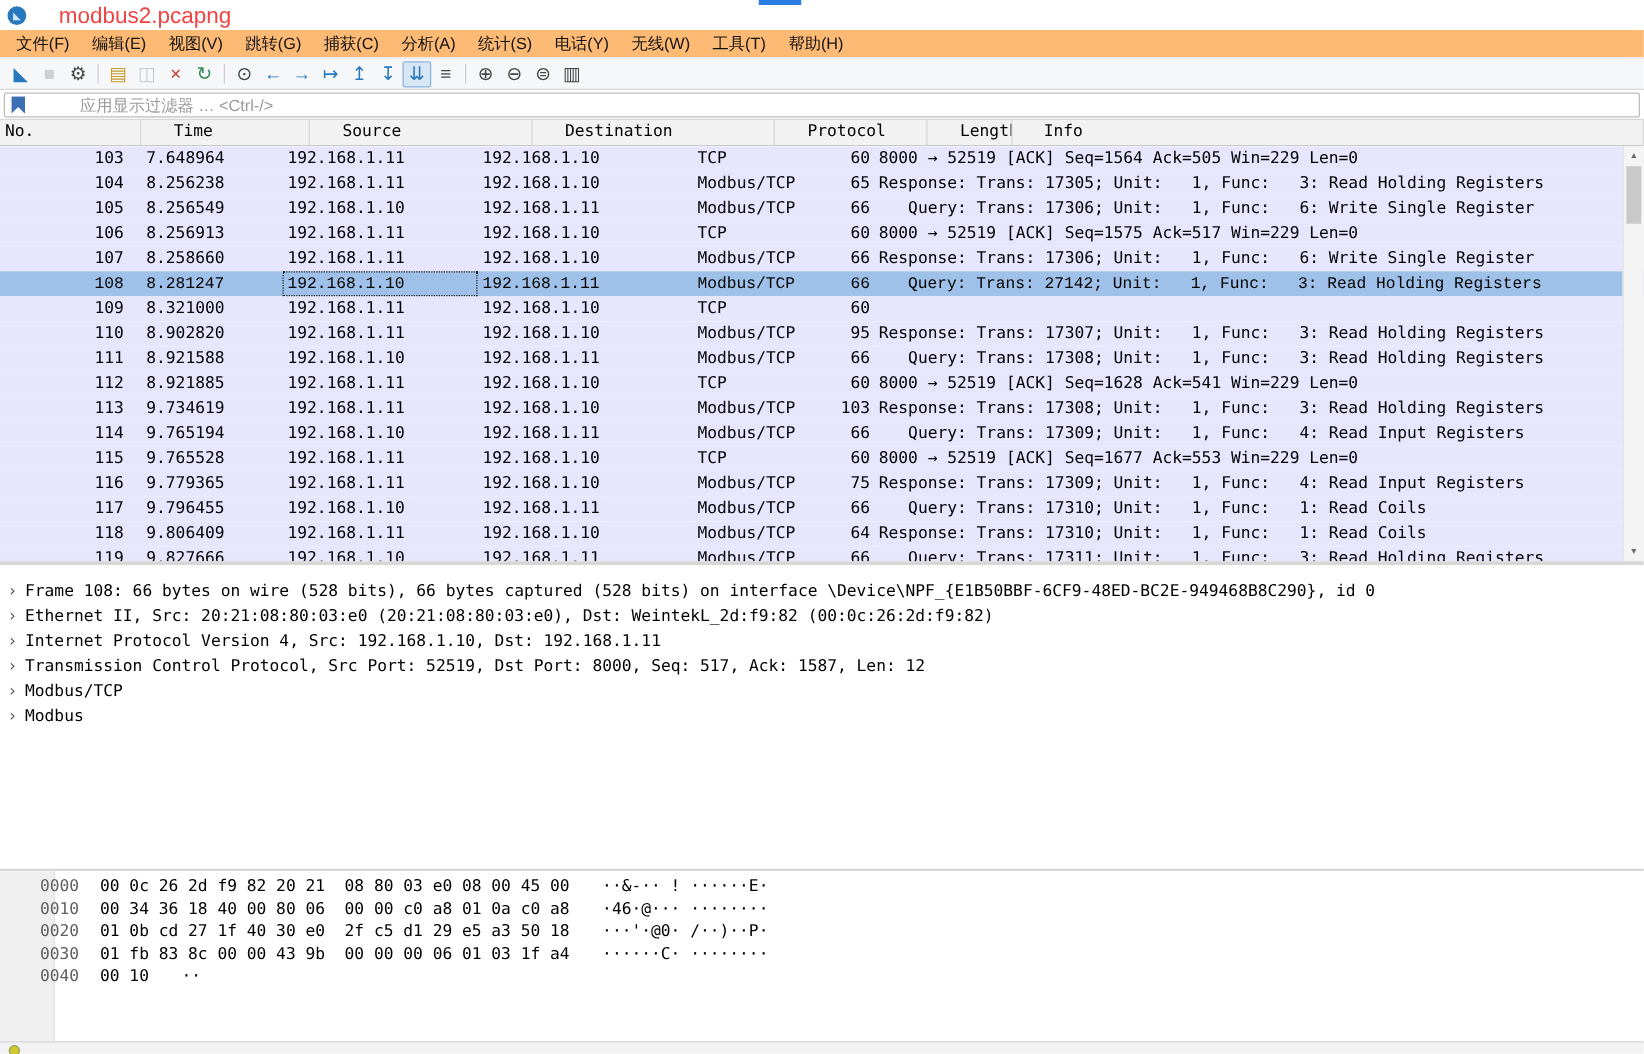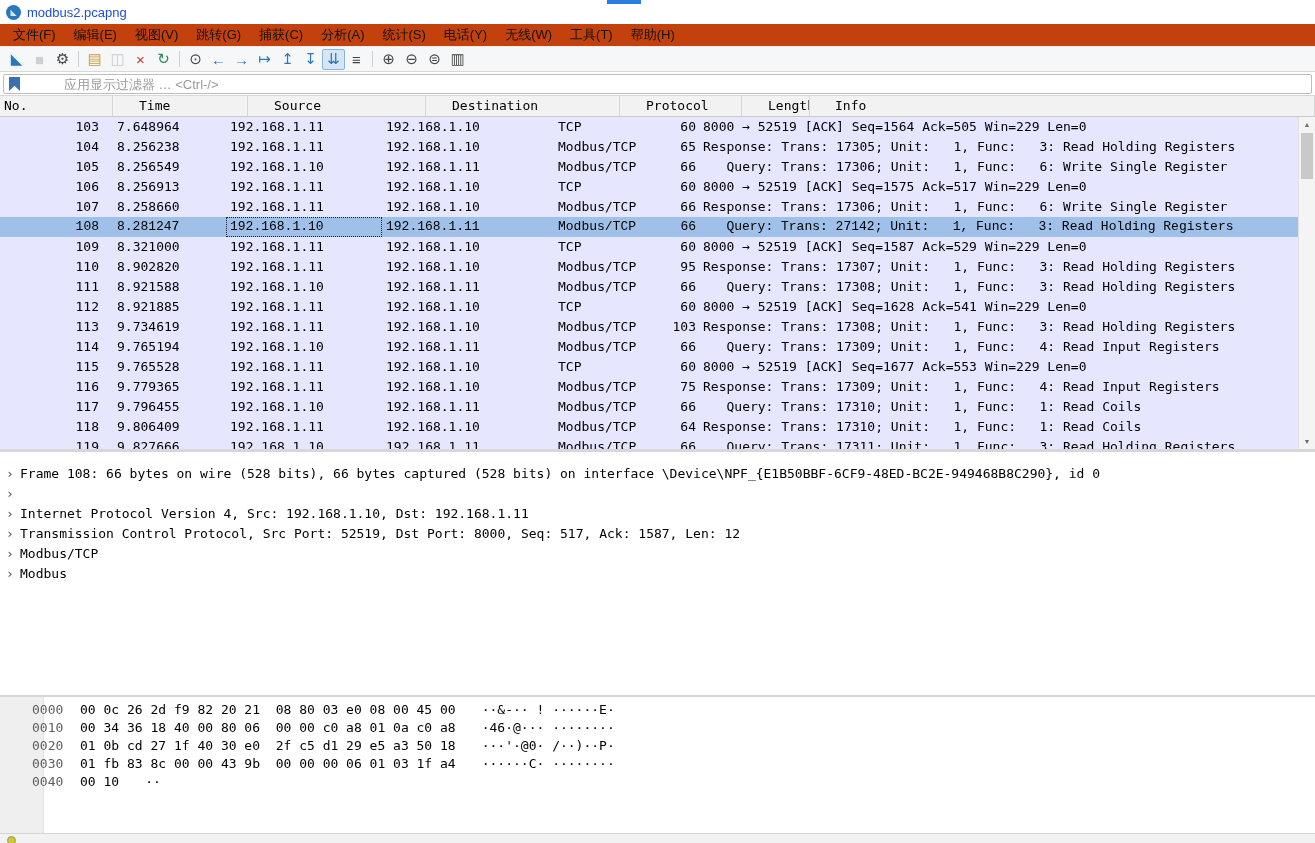--- a/index.html
+++ b/index.html
@@ -5,25 +5,25 @@
   * { box-sizing: border-box; margin: 0; padding: 0; }
   html,body { width:1315px; height:843px; overflow:hidden; background:#fff;
               font-family:"Liberation Sans", sans-serif; }
   .abs { position:absolute; left:0; right:0; }
   .mono { font-family:"DejaVu Sans Mono", monospace;gap:22px; }
 
   
   #titlebar { top:0; height:24px; background:#ffffff; display:flex; align-items:center; padding-left:6px; }
   #app-logo { width:15px; height:15px; border-radius:50%; background:#2878be; color:#cfe6ff;
               font-size:8px; display:flex; align-items:center; justify-content:center; margin-right:6px; }
-  #title-text { font-size:13px; color:#1d4ed8; }
+  #title-text { font-size:18px; color:#ef4444;margin-left:20px; }
   #bg-window-edge { position:absolute; left:607px; top:0; width:34px; height:4px; background:#2a7de1; }
 
   
-  #menubar { top:24px; height:22px; background:#c2410c; display:flex; align-items:center; padding-left:4px; }
+  #menubar { top:24px; height:22px; background:#fdba74; display:flex; align-items:center; padding-left:4px; }
   .menu-item { font-size:13px; color:#111; padding:0 9px; line-height:22px; cursor:default; }
 
   
   #toolbar { top:46px; height:26px; background:#f6f7f8; border-top:1px solid #eaeaea;
              border-bottom:1px solid #d8d8d8; display:flex; align-items:center; padding-left:5px; }
   .tb-icon { width:23px; height:21px; display:flex; align-items:center; justify-content:center;
              font-size:15px; border-radius:2px; }
   .tb-icon.disabled { opacity:.35; }
   .tb-icon.pressed { background:#d6e6f5; border:1px solid #8ab4dc; }
   .tb-icon.sep { width:9px; font-size:0; }
@@ -247,21 +247,20 @@
       <span class="c info">   Query: Trans: 27142; Unit:   1, Func:   3: Read Holding Registers</span>
     </div>
 
     <div class="pl-row">
       <span class="c no">109</span>
       <span class="c time">8.321000</span>
       <span class="c src">192.168.1.11</span>
       <span class="c dst">192.168.1.10</span>
       <span class="c proto">TCP</span>
       <span class="c len">60</span>
-      <span class="c info">8000 → 52519 [ACK] Seq=1587 Ack=529 Win=229 Len=0</span>
     </div>
 
     <div class="pl-row">
       <span class="c no">110</span>
       <span class="c time">8.902820</span>
       <span class="c src">192.168.1.11</span>
       <span class="c dst">192.168.1.10</span>
       <span class="c proto">Modbus/TCP</span>
       <span class="c len">95</span>
       <span class="c info">Response: Trans: 17307; Unit:   1, Func:   3: Read Holding Registers</span>
@@ -368,20 +367,21 @@
 
 <div class="abs mono" id="details">
 
     <div class="detail-line">
       <span class="expander">›</span>
       <span>Frame 108: 66 bytes on wire (528 bits), 66 bytes captured (528 bits) on interface \Device\NPF_{E1B50BBF-6CF9-48ED-BC2E-949468B8C290}, id 0</span>
     </div>
 
     <div class="detail-line">
       <span class="expander">›</span>
+      <span>Ethernet II, Src: 20:21:08:80:03:e0 (20:21:08:80:03:e0), Dst: WeintekL_2d:f9:82 (00:0c:26:2d:f9:82)</span>
     </div>
 
     <div class="detail-line">
       <span class="expander">›</span>
       <span>Internet Protocol Version 4, Src: 192.168.1.10, Dst: 192.168.1.11</span>
     </div>
 
     <div class="detail-line">
       <span class="expander">›</span>
       <span>Transmission Control Protocol, Src Port: 52519, Dst Port: 8000, Seq: 517, Ack: 1587, Len: 12</span>

